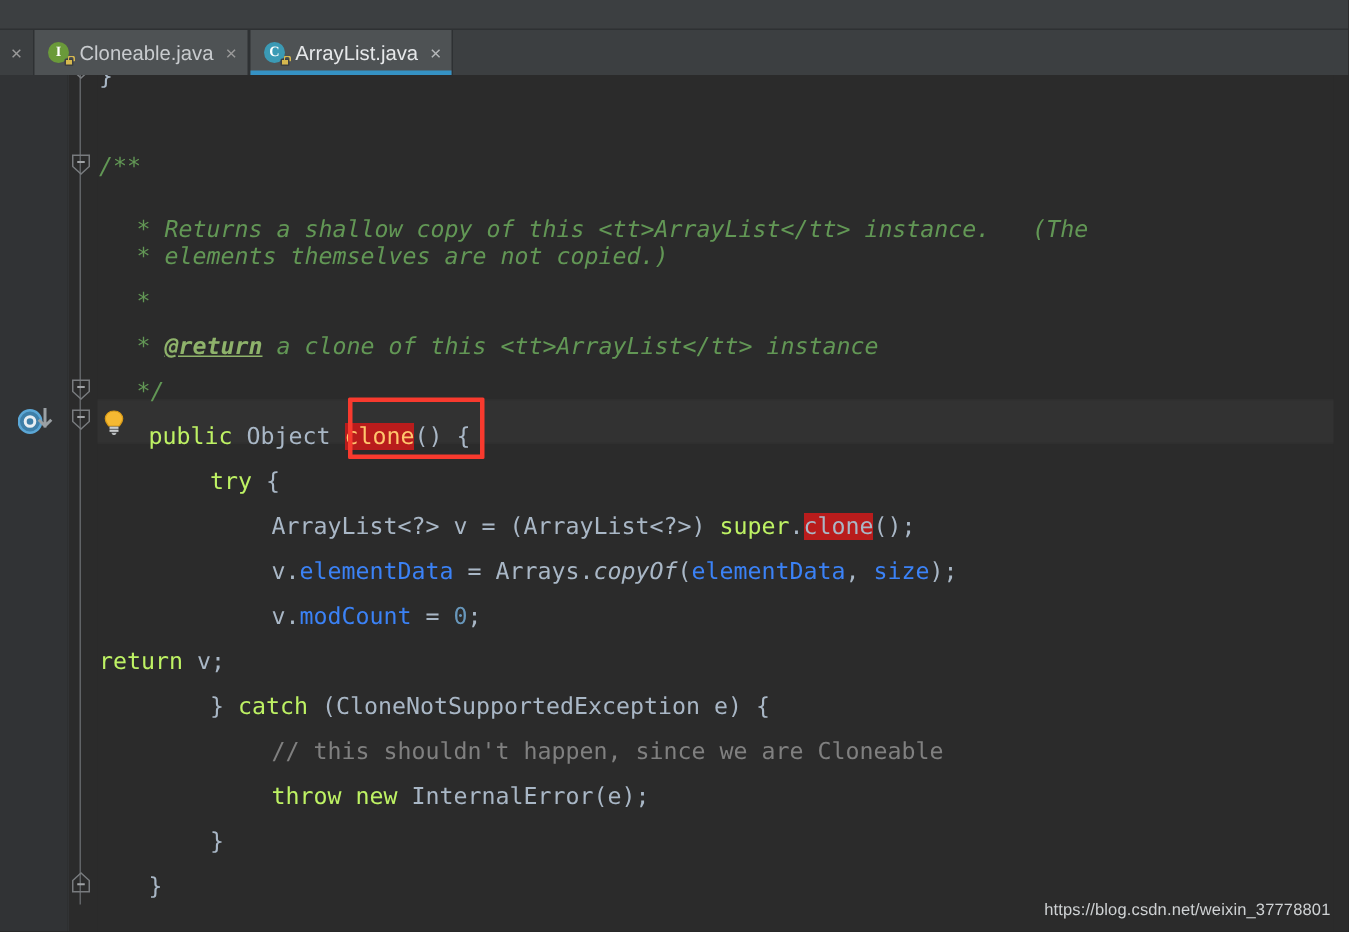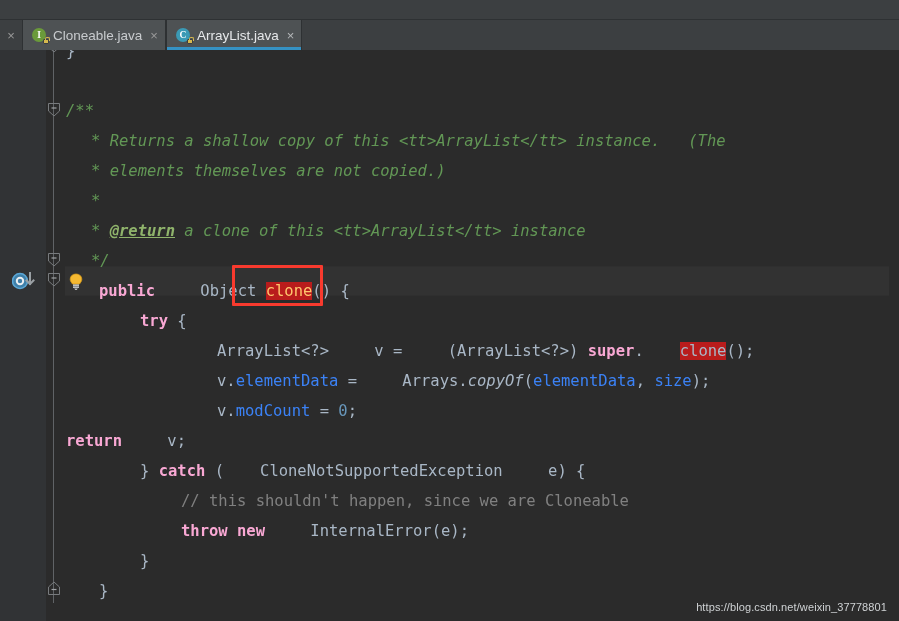--- a/index.html
+++ b/index.html
@@ -203,25 +203,25 @@
     position: absolute;
     left: 0;
     width: 899px;
     height: 30px;
     background: #323232;
     border-top: 1px solid #2f2f2f;
     border-bottom: 1px solid #2f2f2f;
   }
 
   
-  .kw       { color: #f9a8d4; font-weight: bold; }            
+  .kw       { color: #bef264; }            
   .cmt      { color: #629755; font-style: italic; }   
   .cmt-tag  { color: #8fb36b; font-style: italic; font-weight: bold; text-decoration: underline; }
   .lcmt     { color: #808080; }            
-  .typ      { color: #a9b7c6; margin-left: 36px; }            
+  .typ      { color: #a9b7c6; }            
   .fld      { color: #3b82f6; }            
   .num      { color: #6897bb; }            
   .stat     { color: #a9b7c6; font-style: italic; }  
   .mname    { color: #ffc66d; }            
   .punct    { color: #a9b7c6; }
   .brk      { color: #a9b7c6; }
 
   
   .idhl { background: #b91c1c; }
 
@@ -349,21 +349,21 @@
 
     <div class="code">
 
       
       <div class="line" style="top:-14px;"><span class="brk">}</span></div>
 
       
       <div class="line" style="top:46px;"><span class="cmt">/**</span></div>
 
       
-      <div class="line" style="top:76px; padding-left:91px;"><span class="cmt">* Returns a shallow copy of this &lt;tt&gt;ArrayList&lt;/tt&gt; instance.   (The</span></div>
+      <div class="line" style="top:88px; padding-left:91px;"><span class="cmt">* Returns a shallow copy of this &lt;tt&gt;ArrayList&lt;/tt&gt; instance.   (The</span></div>
 
       
       <div class="line" style="top:106px; padding-left:91px;"><span class="cmt">* elements themselves are not copied.)</span></div>
 
       
       <div class="line" style="top:136px; padding-left:91px;"><span class="cmt">*</span></div>
 
       
       <div class="line" style="top:166px; padding-left:91px;"><span class="cmt">* </span><span class="cmt-tag">@return</span><span class="cmt"> a clone of this &lt;tt&gt;ArrayList&lt;/tt&gt; instance</span></div>
 

